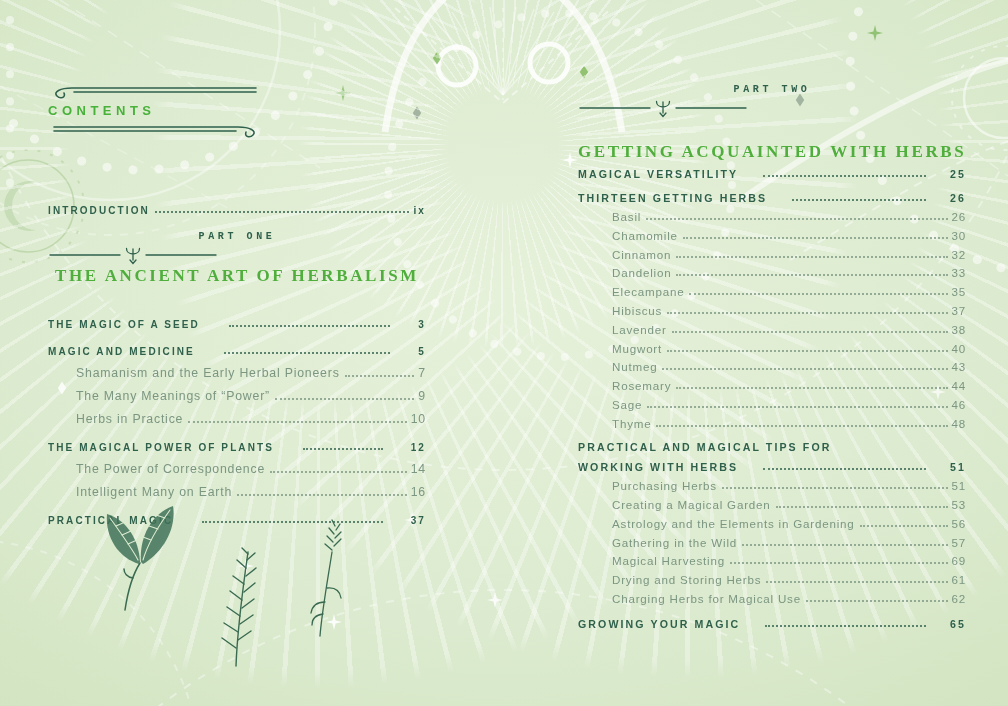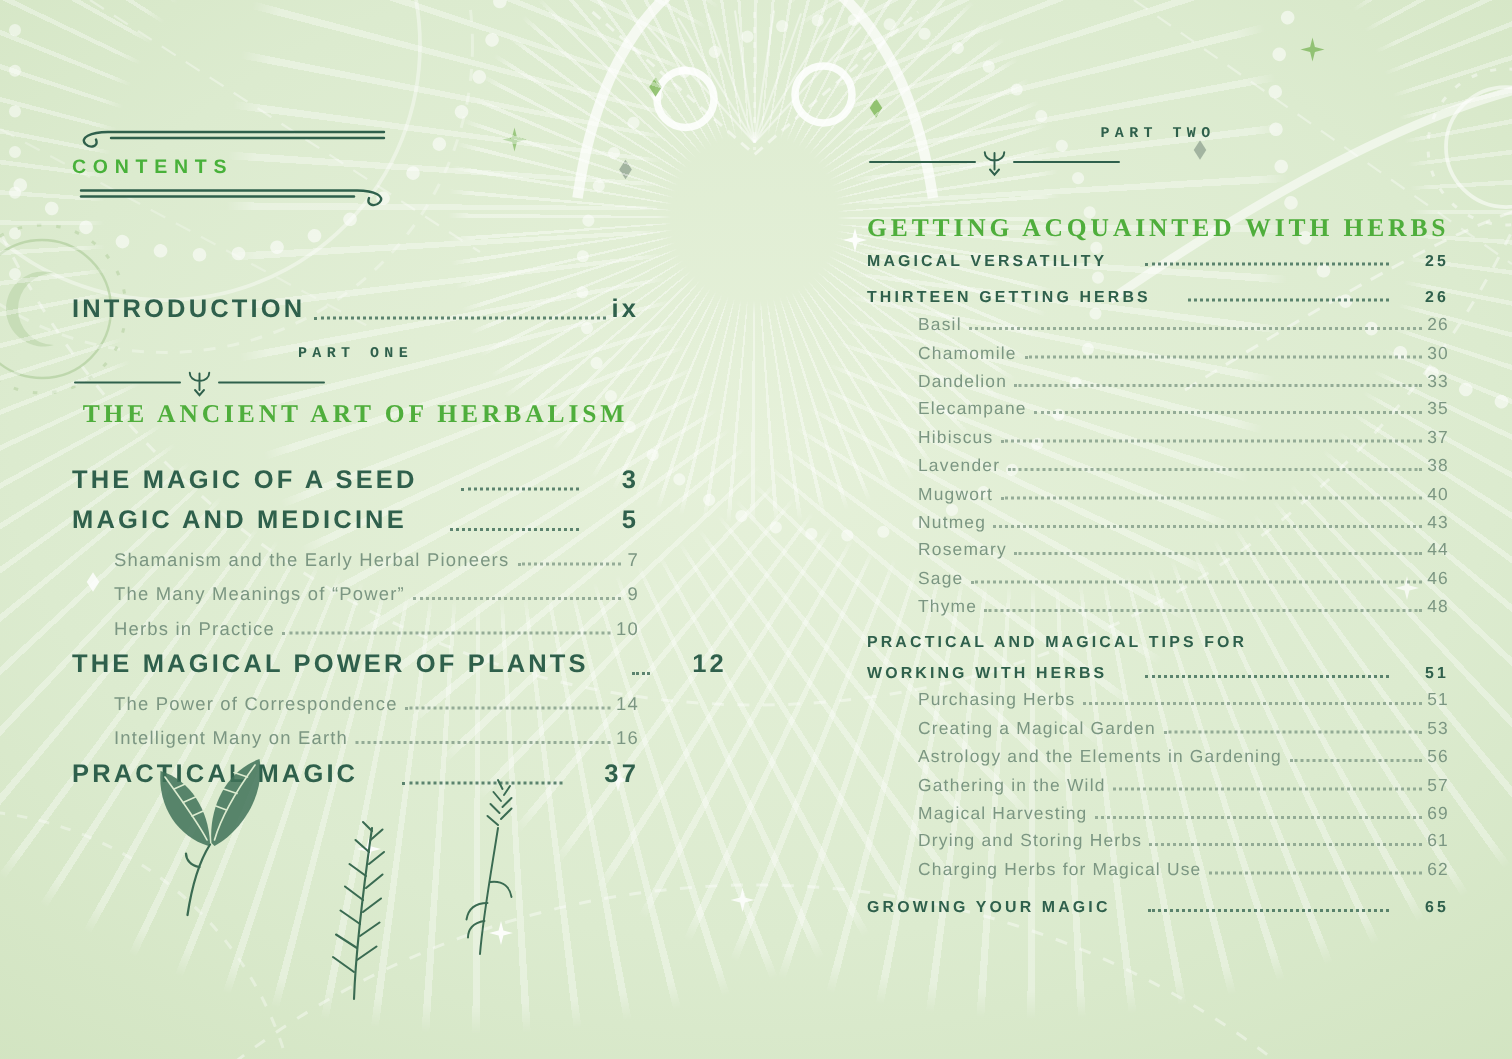--- a/index.html
+++ b/index.html
@@ -25,21 +25,21 @@
   .right-col{left:578px;width:388px;}
   .centered{display:flex;flex-direction:column;align-items:flex-start;}
   .contents-title{color:#48b13a;font-weight:700;font-size:13px;letter-spacing:4.5px;margin:3px 0;}
   .part-label{color:#2f604c;font-weight:700;font-size:10px;letter-spacing:3.6px;text-align:center;font-family:Liberation Mono, monospace;}
   .part-title{margin:0;color:#4fae3c;font-family:"Liberation Serif",serif;font-weight:700;
     font-size:17px;letter-spacing:2.6px;white-space:nowrap;text-align:center;}
   .toc-row{display:flex;align-items:flex-end;}
   .toc-row .toc-label{white-space:nowrap;}
   .dots{flex:1;border-bottom:2px dotted currentColor;opacity:.75;margin:0 4px 3px 5px;min-width:12px;}
   .toc-page{white-space:nowrap;}
-  .main{color:#2f604c;font-weight:700;font-size:17px;letter-spacing:2.1px;}
+  .main{color:#2f604c;font-weight:700;font-size:10px;letter-spacing:2.1px;}
   .sub{color:#7b9682;font-weight:700;font-size:12.3px;letter-spacing:.8px;}
   .left-list .toc-row{height:23px;}
   .left-list .main{margin-top:4px;gap:24px;}
   .left-list .sub{padding-left:28px;font-weight:500;}
   .right-list .toc-row{height:18.6px;}
   .right-list .main{margin-top:6px;font-size:10.6px;gap:20px;}
   .right-list .main.tight{margin-top:2px;}
   .right-list .nodots{height:17px;}
   .right-list .sub{padding-left:34px;font-weight:500;font-size:11.6px;height:18.8px;}
   .intro-row{height:16px;}
@@ -268,20 +268,25 @@
         <span class="toc-label">Basil</span>
         <span class="dots"></span>
         <span class="toc-page">26</span>
       </div>
       <div class="toc-row sub">
         <span class="toc-label">Chamomile</span>
         <span class="dots"></span>
         <span class="toc-page">30</span>
       </div>
       <div class="toc-row sub">
+        <span class="toc-label">Cinnamon</span>
+        <span class="dots"></span>
+        <span class="toc-page">32</span>
+      </div>
+      <div class="toc-row sub">
         <span class="toc-label">Dandelion</span>
         <span class="dots"></span>
         <span class="toc-page">33</span>
       </div>
       <div class="toc-row sub">
         <span class="toc-label">Elecampane</span>
         <span class="dots"></span>
         <span class="toc-page">35</span>
       </div>
       <div class="toc-row sub">

